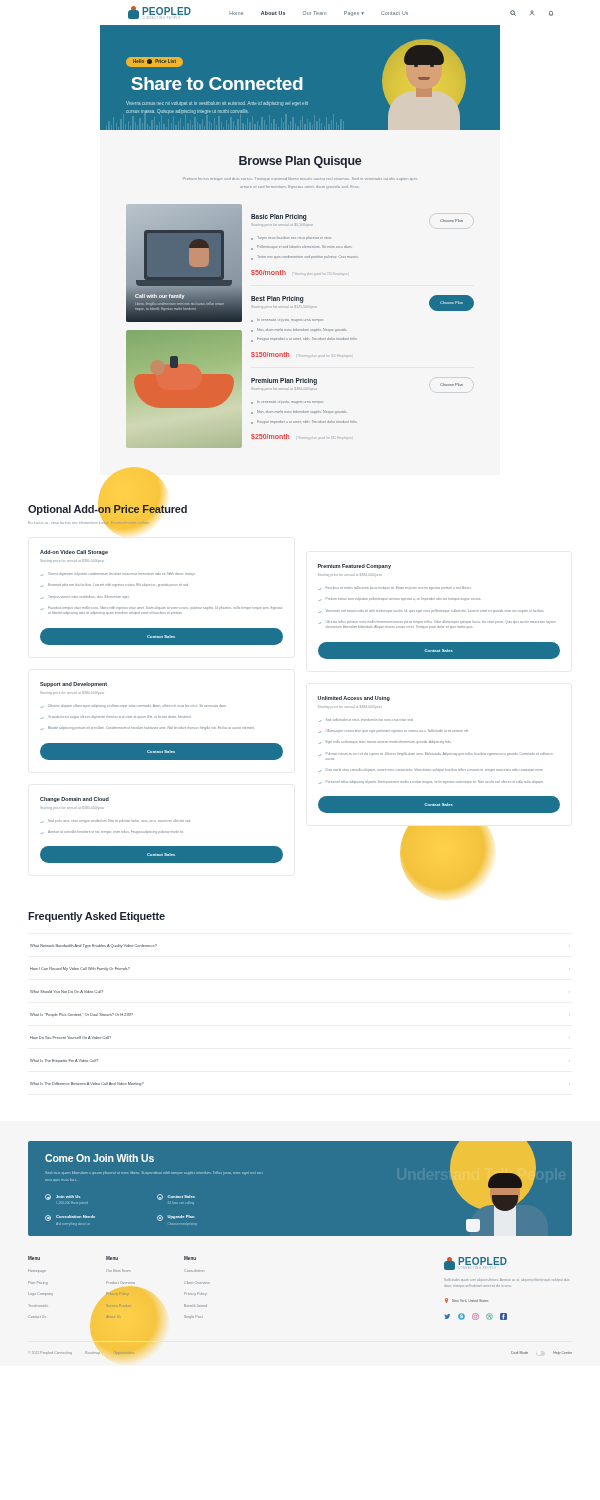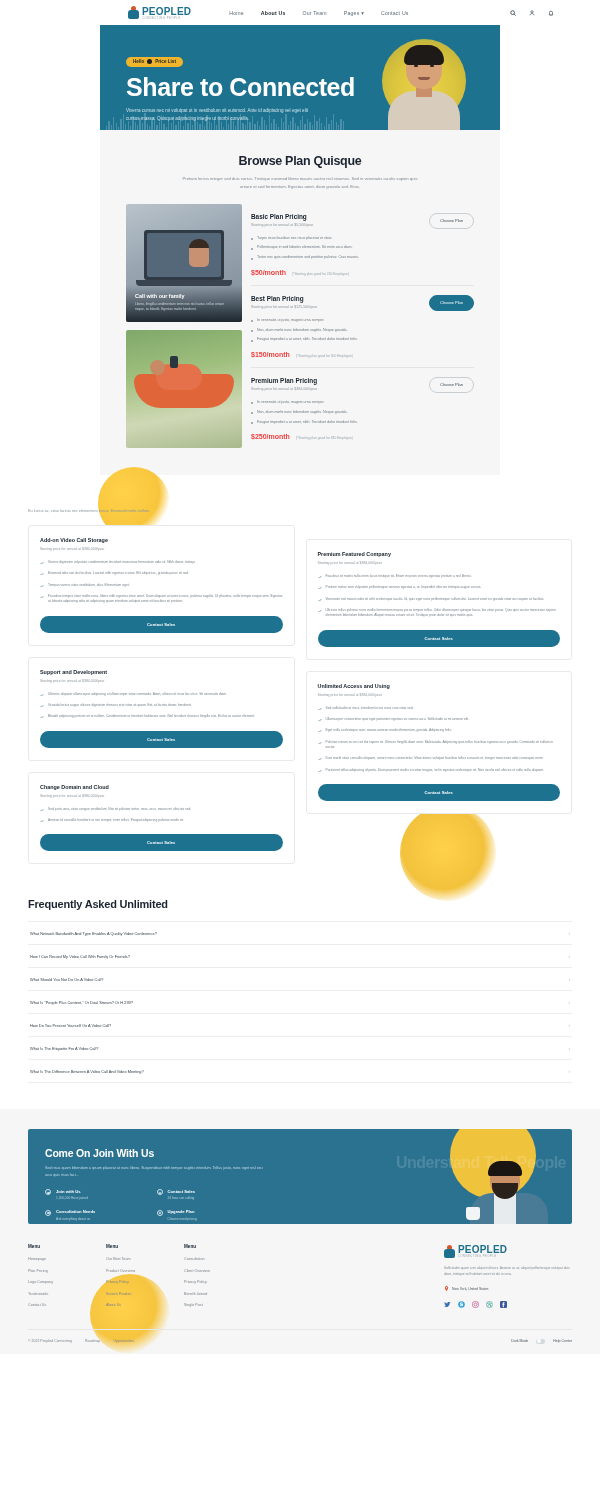--- a/index.html
+++ b/index.html
@@ -42,21 +42,21 @@
   .neck{position:absolute;left:28px;top:36px;width:16px;height:14px;background:#c98f6a;}
   .body-t{position:absolute;left:0;top:44px;width:72px;height:39px;border-radius:26px 26px 0 0;background:#d8cdbd;}
   .eye{position:absolute;width:4px;height:2px;background:#2a2320;border-radius:2px;top:18px;}
   .mouth{position:absolute;left:30px;top:30px;width:12px;height:3px;background:#8d5a4a;border-radius:0 0 6px 6px;}
   .hero-body{position:absolute;left:26px;top:24px;}
   .badge{
     display:inline-flex;align-items:center;gap:3px;background:#f0b52a;color:#15202b;
     font-size:4.6px;font-weight:bold;border-radius:7px;padding:2.5px 7px;
   }
   .badge .dot{width:5px;height:5px;border-radius:50%;background:#1d1f24;display:inline-block;position:relative;}
-  .hero-title{font-size:25px;font-weight:bold;color:#fff;letter-spacing:-.4px;margin-top:6px;text-align:center;}
+  .hero-title{font-size:19px;font-weight:bold;color:#fff;letter-spacing:-.4px;margin-top:6px;text-align:center;}
   .hero-sub{font-size:4.6px;color:#cfe3ea;line-height:1.75;margin-top:5px;max-width:182px;}
   .eq{position:absolute;bottom:0;left:0;width:100%;height:22px;display:flex;align-items:flex-end;gap:1.1px;padding-left:6px;opacity:.28;}
   .eq i{display:block;width:1.3px;background:#bfe0ea;}
 
   
   .browse{margin:0 100px;background:#f6f6f6;padding:24px 0 26px;}
   .sec-title{text-align:center;font-size:12.5px;font-weight:bold;letter-spacing:-.3px;}
   .sec-sub{text-align:center;font-size:4.2px;color:#7b8791;line-height:1.85;margin:7px auto 0;max-width:248px;}
   .plan-wrap{display:flex;gap:9px;padding:0 26px;margin-top:13px;}
   .plan-imgs{width:116px;display:flex;flex-direction:column;gap:8px;}
@@ -131,21 +131,21 @@
   .cta{margin:0 28px;height:95px;background:#2a7290;border-radius:2px;position:relative;overflow:hidden;}
   .cta-yellow{position:absolute;right:36px;top:-16px;width:86px;height:86px;border-radius:50%;background:#f0c33c;}
   .cta-ghost{position:absolute;right:6px;top:26px;font-size:16px;font-weight:bold;color:rgba(255,255,255,.16);letter-spacing:-.5px;line-height:1.05;text-align:left;}
   .cta-photo{position:absolute;right:20px;top:34px;width:86px;height:62px;}
   .cp-head{position:absolute;left:24px;top:0;width:30px;height:34px;border-radius:50% 50% 46% 46%;background:#c98f66;}
   .cp-hair{position:absolute;left:22px;top:-2px;width:34px;height:15px;border-radius:17px 17px 4px 4px;background:#1a1512;}
   .cp-beard{position:absolute;left:26px;top:20px;width:26px;height:16px;border-radius:0 0 14px 14px;background:#2b211b;}
   .cp-body{position:absolute;left:4px;top:30px;width:78px;height:32px;border-radius:22px 22px 0 0;background:#4a7b96;}
   .cp-shirt{position:absolute;left:28px;top:30px;width:22px;height:32px;background:#e8ebee;}
   .cup{position:absolute;left:0px;top:44px;width:14px;height:13px;background:#f2f4f6;border-radius:2px 2px 4px 4px;}
-  .cta-inner{position:relative;z-index:3;padding:18px 0 0 17px;width:240px;}
+  .cta-inner{position:relative;z-index:3;padding:11px 0 0 17px;width:240px;}
   .cta h2{font-size:10.5px;font-weight:bold;color:#fff;letter-spacing:-.2px;}
   .cta p{font-size:3.7px;color:#c7dde7;line-height:1.8;margin-top:6px;}
   .cta-feats{display:flex;flex-wrap:wrap;margin-top:10px;row-gap:9px;}
   .cfeat{width:50%;display:flex;gap:5px;}
   .cfeat .ic{flex:none;width:6px;height:6px;border-radius:50%;border:1px solid #cfe3ec;position:relative;margin-top:.5px;}
   .cfeat .ic:after{content:"";position:absolute;left:1.4px;top:1.4px;width:2.4px;height:2.4px;border-radius:50%;background:#cfe3ec;}
   .cfeat h5{font-size:4.2px;color:#fff;font-weight:bold;}
   .cfeat span{font-size:3.2px;color:#b6d2de;display:block;margin-top:2.5px;}
 
   
@@ -424,20 +424,21 @@
         </div>
 
       </div>
     </div>
   </div>
 
   <div class="addon">
     <div class="blob blob-a" style="position:absolute;left:98px;top:-8px;width:72px;height:72px;"></div>
     <div class="blob" style="left:400px;top:330px;width:96px;height:96px;background:radial-gradient(circle at 45% 45%,#ffd14a,#f3c23d 55%,rgba(243,194,61,0) 74%);"></div>
     <div class="addon-head" style="position:relative;z-index:3;">
+      <div class="addon-title">Optional Add-on Price Featured</div>
       <div class="addon-sub">Eu luctus ac, vitae lacinia nec elementum luctus. Euismod mattis nullam.</div>
     </div>
     <div class="cards" style="position:relative;z-index:3;">
       <div class="col left">
 
         <div class="card">
           <h3>Add-on Video Call Storage</h3>
           <div class="sp">Starting price for annual at $384,000/year</div>
           <ul class="clist">
             <li>
@@ -629,21 +630,21 @@
               </li>
           </ul>
           <button class="btn-sales">Contact Sales</button>
         </div>
 
       </div>
     </div>
   </div>
 
   <div class="faq">
-    <h2>Frequently Asked Unlimited</h2>
+    <h2>Frequently Asked Etiquette</h2>
     <div class="faq-list">
       <div class="faq-item">
           <span class="faq-q">What Network Bandwidth And Type Enables A Quality Video Conference?</span>
           <span class="faq-ar">›</span>
         </div>
       <div class="faq-item">
           <span class="faq-q">How I Can Record My Video Call With Family Or Friends?</span>
           <span class="faq-ar">›</span>
         </div>
       <div class="faq-item">

